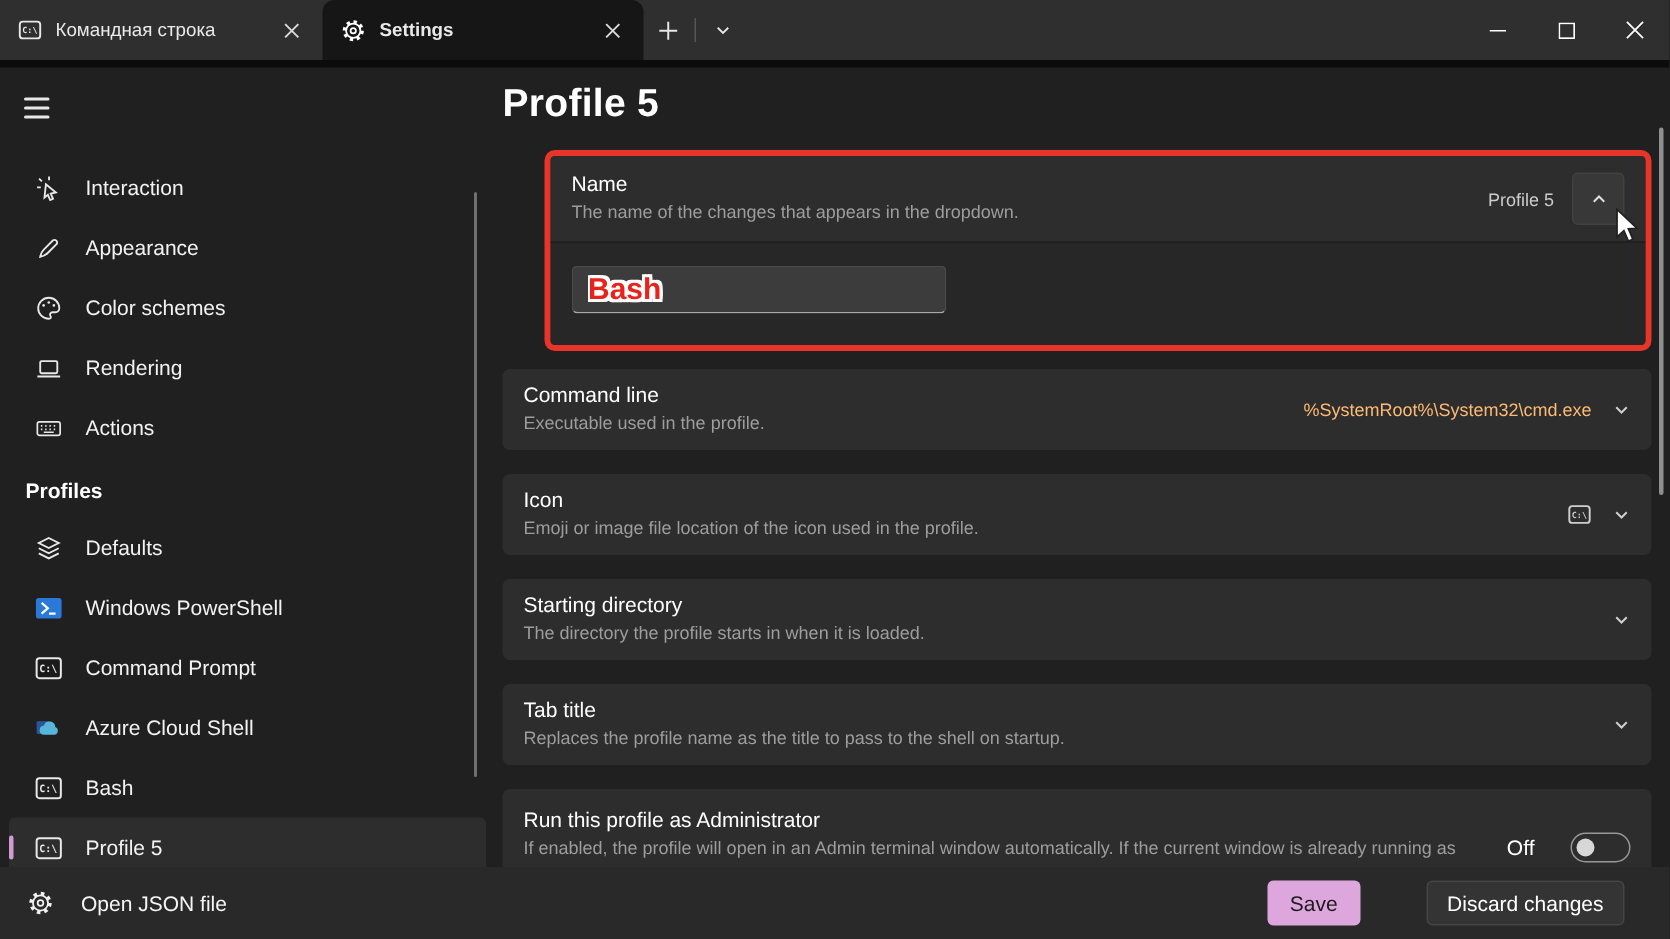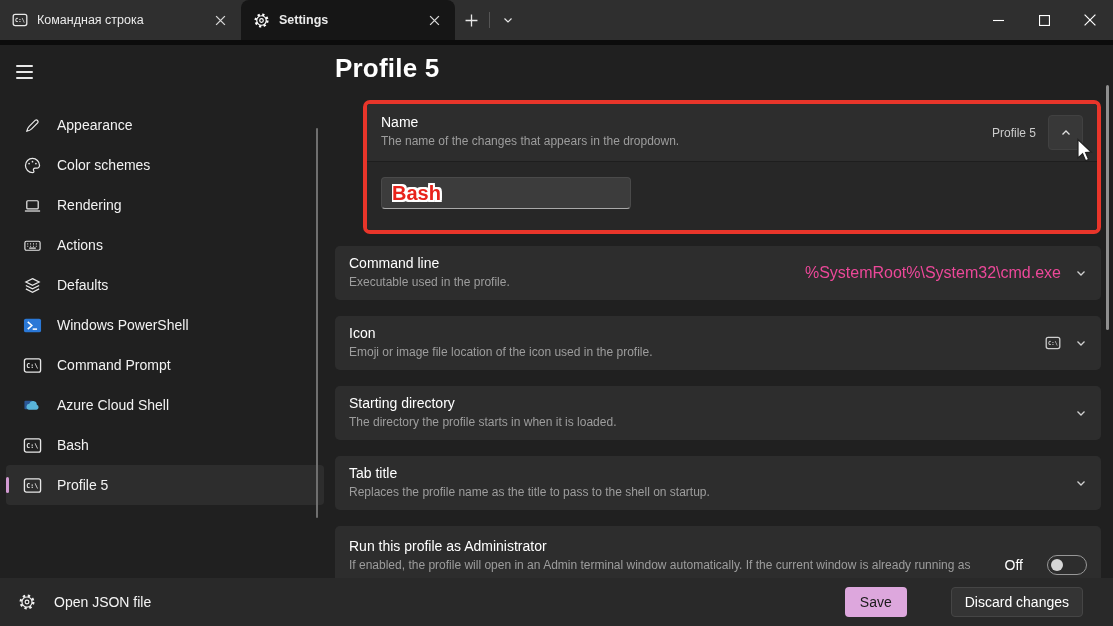--- a/index.html
+++ b/index.html
@@ -2,21 +2,21 @@
 <html><head>
 <meta charset="utf-8">
 <style>
   * { margin:0; padding:0; box-sizing:border-box; }
   html,body { width:1113px; height:626px; overflow:hidden; background:#202020;
     font-family:"Liberation Sans", sans-serif; }
   .app { position:relative; width:1113px; height:626px; background:#202020; color:#fff; }
 
   
   .titlebar { height:40px; background:#2f2f2f; display:flex; align-items:stretch; }
-  .tab { width:241px; display:flex; align-items:center; gap:9px; padding:0 8px 0 12px;
+  .tab { width:215px; display:flex; align-items:center; gap:9px; padding:0 8px 0 12px;
     font-size:12.5px; color:#eaeaea; }
   .tab.active { width:214px; background:#161616; border-radius:8px 8px 0 0; }
   .tab-label { flex:1; white-space:nowrap; overflow:hidden; }
   .tab-close { width:26px; height:26px; display:flex; align-items:center; justify-content:center;
     border-radius:4px; cursor:default; }
   .tb-btn { width:32px; height:40px; display:flex; align-items:center; justify-content:center; }
   .tb-divider { width:1px; height:16px; background:#555; align-self:center; margin:0 2px; }
   .tb-spacer { flex:1; }
   .win-btn { width:46px; height:40px; display:flex; align-items:center; justify-content:center; }
   .black-strip { height:5px; background:#0c0c0c; }
@@ -55,21 +55,21 @@
 
   .name-input { width:250px; height:32px; background:#3c3c3c; border:1px solid #4a4a4a;
     border-bottom:1.5px solid #a9a9a9; border-radius:4px; padding:0 10px;
     font-family:"Liberation Sans", sans-serif; font-size:20px; font-weight:700; color:#e8231b; outline:none;
     text-shadow:-2px -2px 0 #fff, 2px -2px 0 #fff, -2px 2px 0 #fff, 2px 2px 0 #fff,
                  0 -2px 0 #fff, 0 2px 0 #fff, -2px 0 0 #fff, 2px 0 0 #fff; }
 
   .setting-row { background:#2d2d2d; border-radius:5px; min-height:54px; display:flex;
     align-items:center; justify-content:space-between; padding:8px 14px; margin-bottom:16px; }
   .row-right { display:flex; align-items:center; gap:14px; }
-  .row-value { font-size:16px; color:#ec4899; white-space:nowrap; }
+  .row-value { font-size:12px; color:#fdba74; white-space:nowrap; }
   .admin-row { min-height:78px; }
   .admin-row .row-desc { max-width:640px; }
   .toggle-label { font-size:14px; color:#fff; margin-right:10px; }
   .toggle { width:40px; height:20px; border:1px solid #979797; border-radius:10px; position:relative; }
   .toggle .knob { position:absolute; left:3px; top:3px; width:12px; height:12px; border-radius:50%;
     background:#d7d7d7; }
   .main-scrollbar { position:absolute; right:4px; top:40px; width:3px; height:245px;
     background:#8f8f8f; border-radius:2px; }
 
   
@@ -155,20 +155,29 @@
     <div class="sidebar">
       <div class="hamburger">
         <span></span>
           <span></span>
           <span></span>
       </div>
 
       <div class="nav-item">
         <span class="nav-icon">
           <svg width="19" height="19" viewBox="0 0 20 20" fill="none" stroke="#e8e8e8" stroke-width="1.3">
+              <path d="M8 7.2 L15 13 11.4 13.8 13 17.4 11 18.3 9.4 14.6 7 16.6 Z"></path>
+              <path d="M3.2 3.2 l2 2 M10.2 1.8 v2.6 M1.8 9.4 h2.6"></path>
+            </svg>
+        </span>
+        <span>Interaction</span>
+      </div>
+      <div class="nav-item">
+        <span class="nav-icon">
+          <svg width="19" height="19" viewBox="0 0 20 20" fill="none" stroke="#e8e8e8" stroke-width="1.3">
               <path d="M4 16 c.5-2.6 1-3.6 2.5-5.1 L13 4.4 a1.9 1.9 0 0 1 2.6 2.6 L9.1 13.5 c-1.5 1.5-2.5 2-5.1 2.5 Z"></path>
             </svg>
         </span>
         <span>Appearance</span>
       </div>
       <div class="nav-item">
         <span class="nav-icon">
           <svg width="19" height="19" viewBox="0 0 20 20" fill="none" stroke="#e8e8e8" stroke-width="1.3">
               <path d="M10 2.6 a7.4 7.4 0 1 0 0 14.8 c1.5 0 1.9-1 1.2-2 -.8-1.2 0-2.6 1.5-2.6 h1.8 a2.7 2.7 0 0 0 2.9-2.9 A7.4 7.4 0 0 0 10 2.6 Z"></path>
               <circle cx="6.4" cy="8" r=".9" fill="#e8e8e8" stroke="none"></circle>
@@ -190,20 +199,21 @@
       <div class="nav-item">
         <span class="nav-icon">
           <svg width="19" height="19" viewBox="0 0 20 20" fill="none" stroke="#e8e8e8" stroke-width="1.2">
               <rect x="2" y="5.5" width="16" height="9.5" rx="1.5"></rect>
               <path d="M4.5 8.3 h1 M7.5 8.3 h1 M10.5 8.3 h1 M13.5 8.3 h1 M4.5 10.8 h1 M7.5 10.8 h1 M10.5 10.8 h1 M13.5 10.8 h1 M6.5 12.8 h7"></path>
             </svg>
         </span>
         <span>Actions</span>
       </div>
 
+      <div class="nav-header">Profiles</div>
 
       <div class="nav-item">
         <span class="nav-icon">
           <svg width="19" height="19" viewBox="0 0 20 20" fill="none" stroke="#e8e8e8" stroke-width="1.3">
               <path d="M10 2.8 L17 6.3 10 9.8 3 6.3 Z"></path>
               <path d="M3 10 L10 13.5 17 10"></path>
               <path d="M3 13.6 L10 17.1 17 13.6"></path>
             </svg>
         </span>
         <span>Defaults</span>

